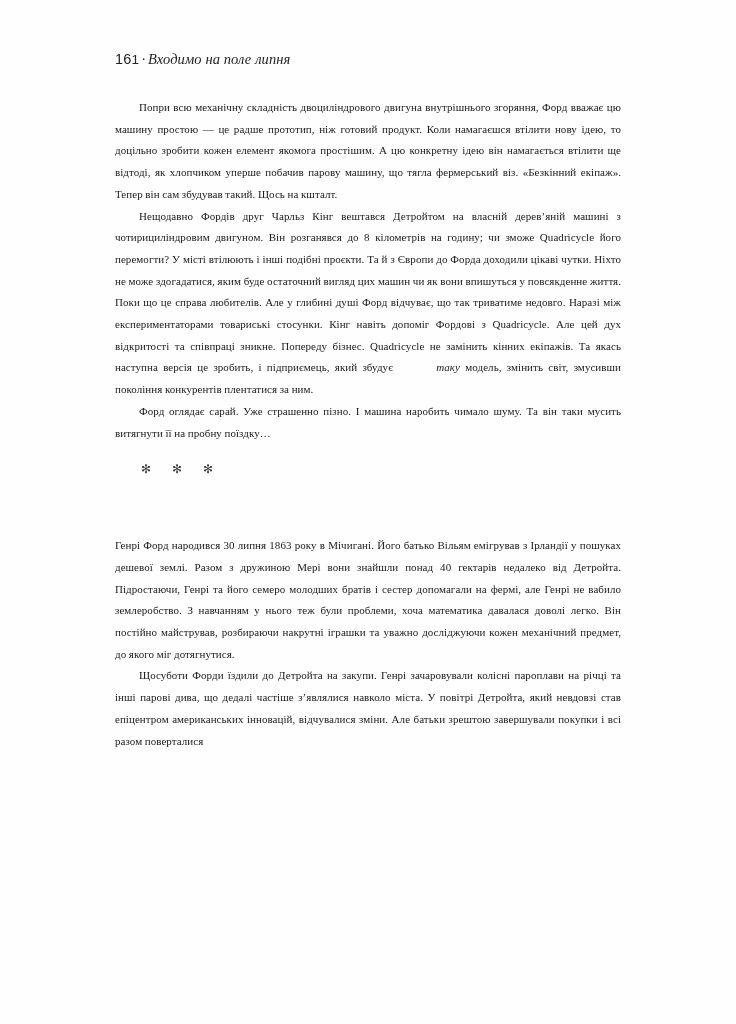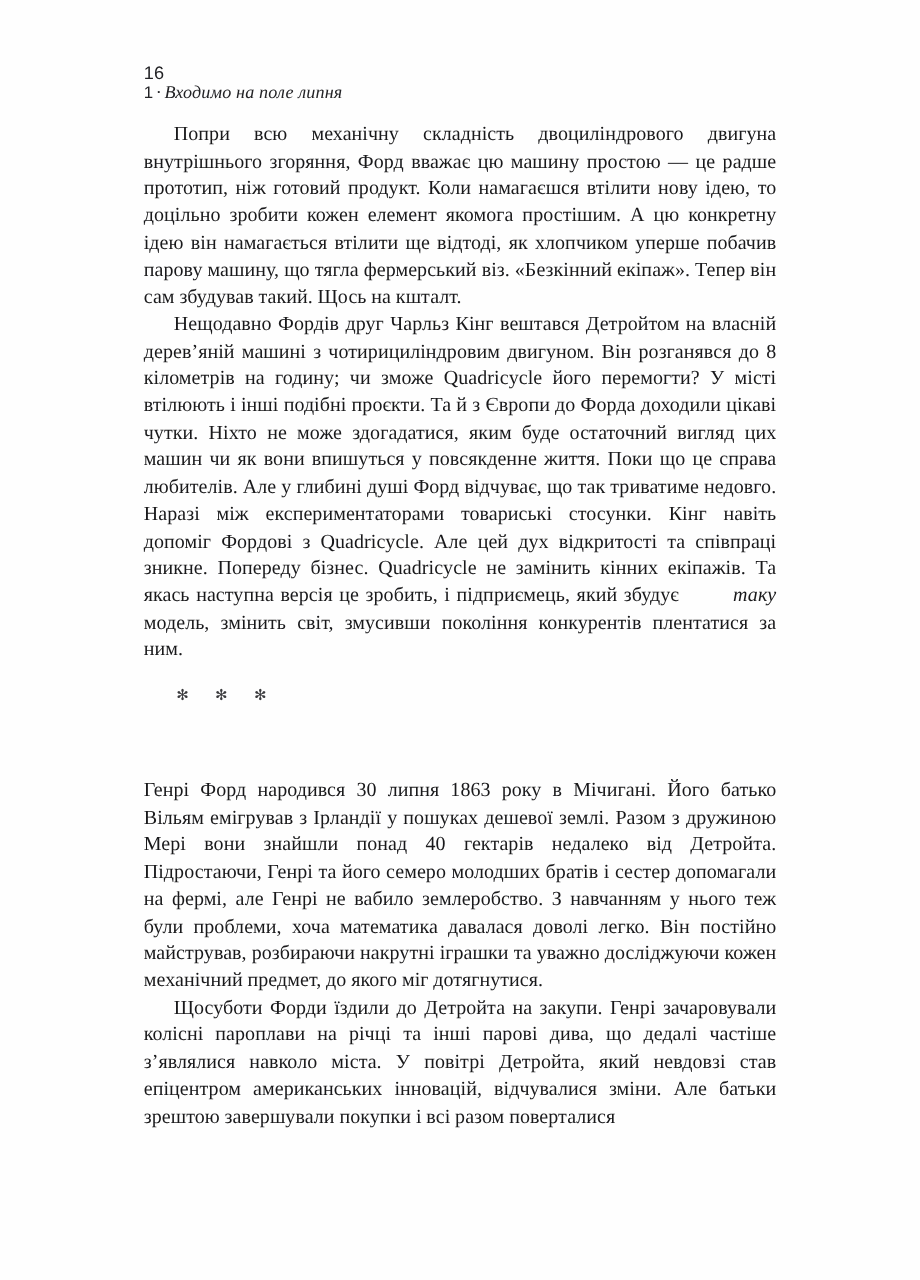--- a/index.html
+++ b/index.html
@@ -28,21 +28,20 @@
   
   .running-head {
     position: absolute;
     top: 52px;
     left: 115px;
     width: 505px;
     height: 22px;
     display: flex;
     align-items: baseline;
     justify-content: flex-start;
-    flex-direction: column;
   }
 
   .folio {
     font-family: "Liberation Sans", "DejaVu Sans", sans-serif;
     font-size: 14.5px;
     letter-spacing: 0.2px;
     color: #232326;
     line-height: 1;
   }
 
@@ -69,21 +68,21 @@
   
   .text-column {
     position: absolute;
     top: 97px;
     left: 115px;
     width: 506px;
   }
 
   p.para {
     margin: 0;
-    font-size: 16px;
+    font-size: 11px;
     line-height: 21.7px;
     text-align: justify;
     text-justify: inter-word;
     text-indent: 24px;
     hyphens: manual;
     word-spacing: -0.2px;
     letter-spacing: 0.05px;
   }
 
   p.para.no-indent {
@@ -123,20 +122,21 @@
       <span class="chapter-num">1</span><span class="sep">·</span><span>Входимо на поле липня</span>
     </span>
   </div>
 
   <div class="text-column">
 
     <p class="para">Попри всю механічну складність двоциліндрового двигуна внутрішнього згоряння, Форд вважає цю машину простою — це радше прототип, ніж готовий продукт. Коли намагаєшся втілити нову ідею, то доцільно зробити кожен елемент якомога простішим. А цю конкретну ідею він намагається втілити ще відтоді, як хлопчиком уперше побачив парову машину, що тягла фермерський віз. «Безкінний екіпаж». Тепер він сам збудував такий. Щось на кшталт.</p>
 
     <p class="para" id="para-2">Нещодавно Фордів друг Чарльз Кінг вештався Детройтом на власній дерев’яній машині з чотирициліндровим двигуном. Він розганявся до 8 кілометрів на годину; чи зможе Quadricycle його перемогти? У місті втілюють і інші подібні проєкти. Та й з Європи до Форда доходили цікаві чутки. Ніхто не може здогадатися, яким буде остаточний вигляд цих машин чи як вони впишуться у повсякденне життя. Поки що це справа любителів. Але у глибині душі Форд відчуває, що так триватиме недовго. Наразі між експериментаторами товариські стосунки. Кінг навіть допоміг Фордові з Quadricycle. Але цей дух відкритості та співпраці зникне. Попереду бізнес. Quadricycle не замінить кінних екіпажів. Та якась наступна версія це зробить, і підприємець, який збудує <em>таку</em> модель, змінить світ, змусивши покоління конкурентів плентатися за ним.</p>
 
+    <p class="para">Форд оглядає сарай. Уже страшенно пізно. І машина наробить чимало шуму. Та він таки мусить витягнути її на пробну поїздку…</p>
 
     <div class="scene-break">
       <span class="asterisks">✻ ✻ ✻</span>
     </div>
 
     <p class="para no-indent">Генрі Форд народився 30 липня 1863 року в Мічигані. Його батько Вільям емігрував з Ірландії у пошуках дешевої землі. Разом з дружиною Мері вони знайшли понад 40 гектарів недалеко від Детройта. Підростаючи, Генрі та його семеро молодших братів і сестер допомагали на фермі, але Генрі не вабило землеробство. З навчанням у нього теж були проблеми, хоча математика давалася доволі легко. Він постійно майстрував, розбираючи накрутні іграшки та уважно досліджуючи кожен механічний предмет, до якого міг дотягнутися.</p>
 
     <p class="para">Щосуботи Форди їздили до Детройта на закупи. Генрі зачаровували колісні пароплави на річці та інші парові дива, що дедалі частіше з’являлися навколо міста. У повітрі Детройта, який невдовзі став епіцентром американських інновацій, відчувалися зміни. Але батьки зрештою завершували покупки і всі разом поверталися</p>
 
   </div>

